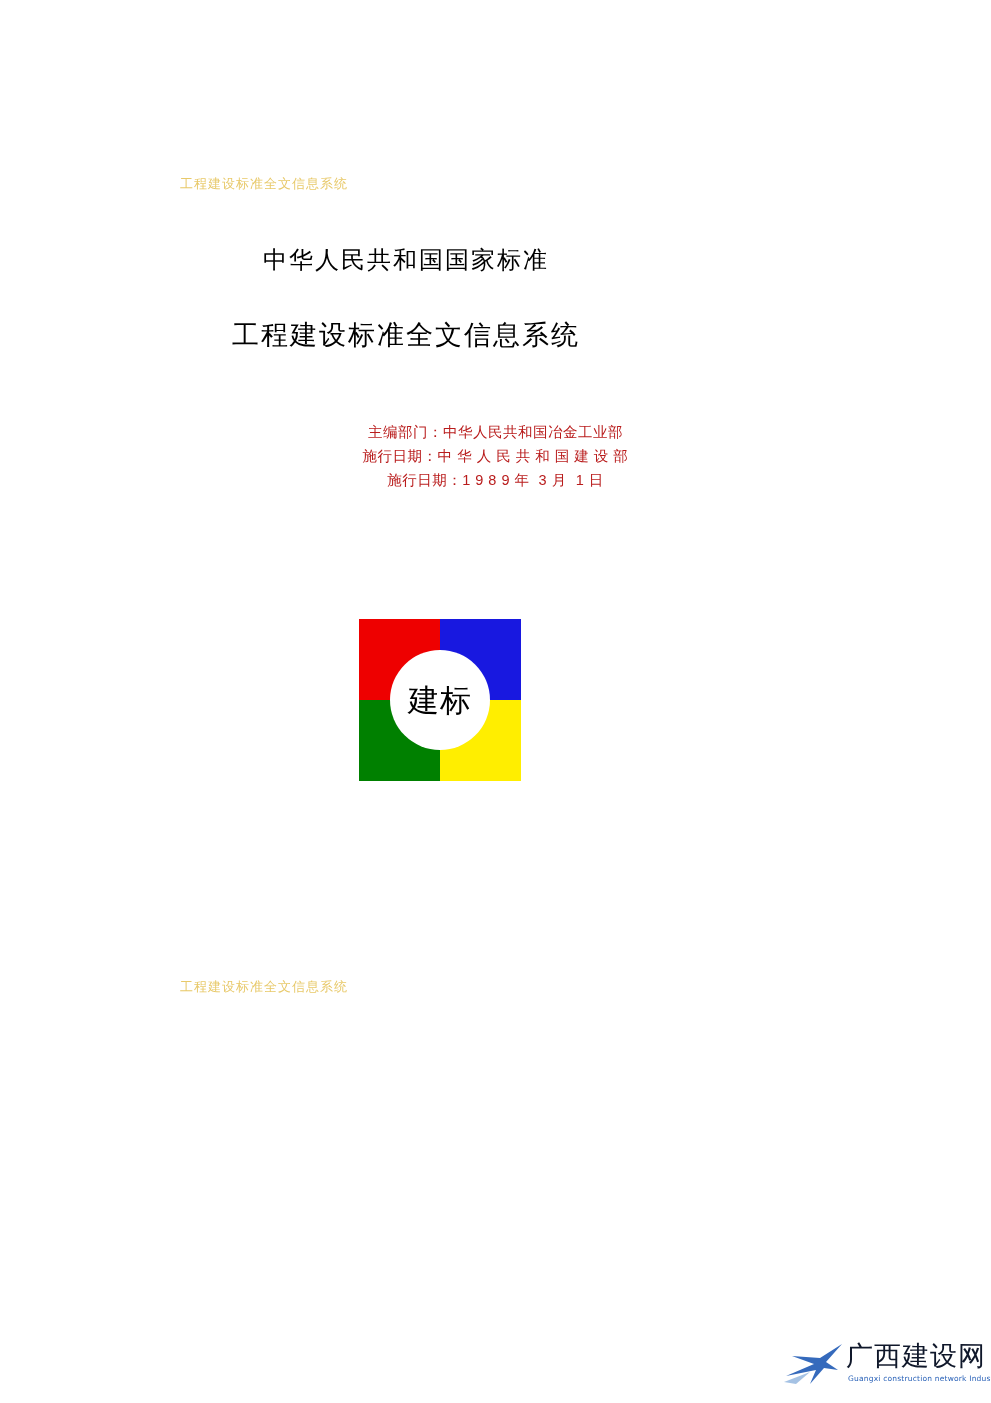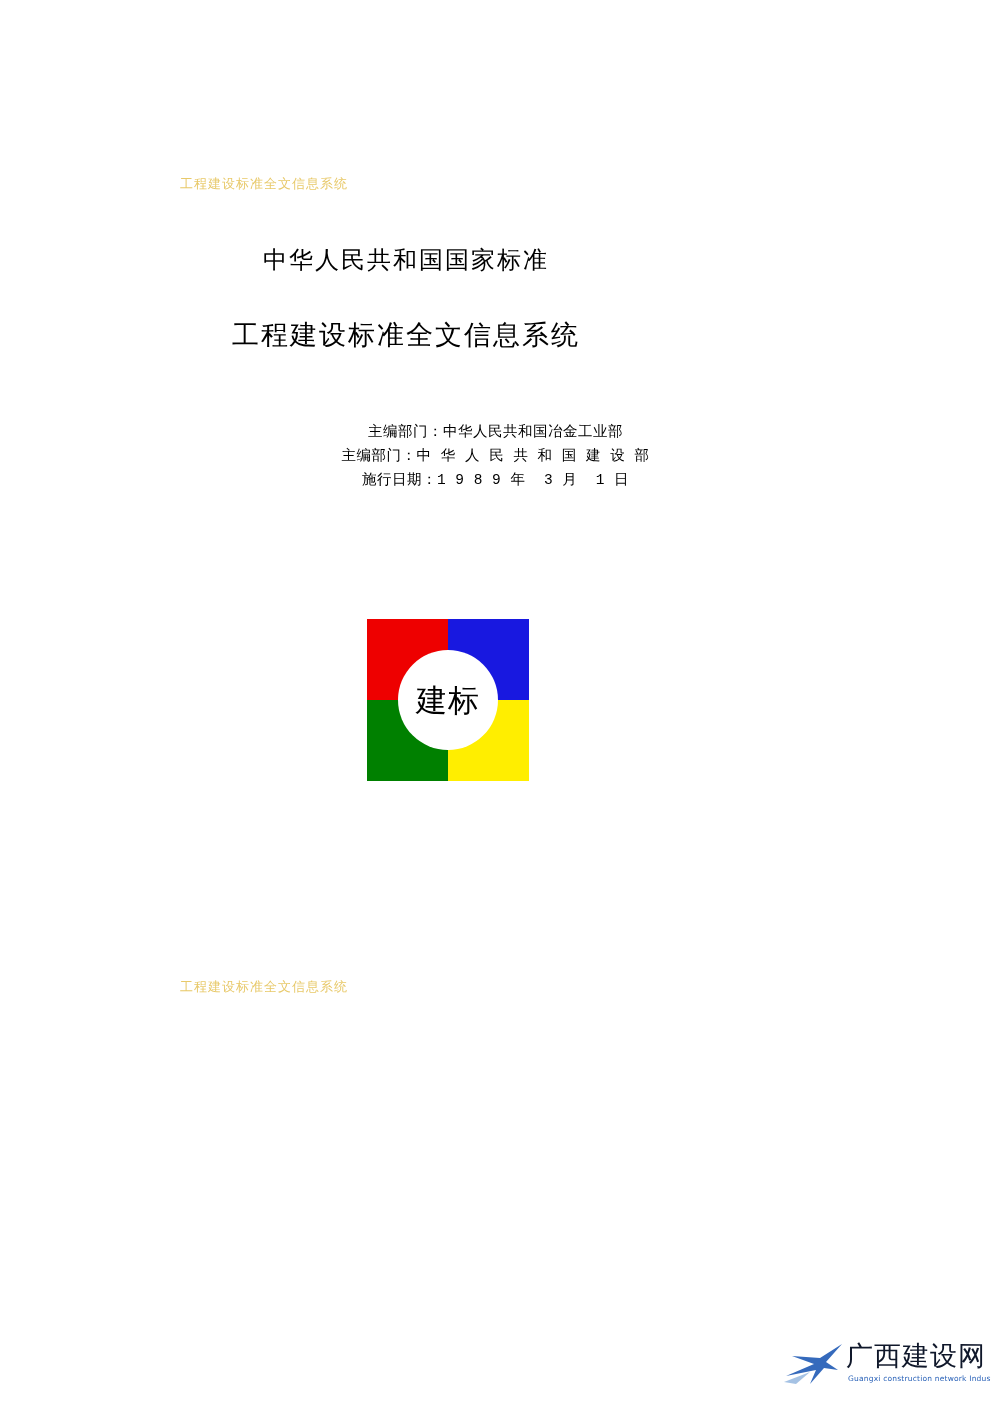--- a/index.html
+++ b/index.html
@@ -72,31 +72,31 @@
   }
 
   .meta-block {
     position: absolute;
     left: 0;
     top: 420px;
     width: 991px;
     text-align: center;
   }
   .meta-line {
-    font-family: Liberation Mono, monospace;
+    font-family: Liberation Sans, sans-serif;
     font-size: 14.5px;
-    color: #000000;
+    color: #b91c1c;
     line-height: 24px;
     letter-spacing: 0.5px;
     white-space: pre;
   }
 
   .emblem {
     position: absolute;
-    left: 367px;
+    left: 359px;
     top: 619px;
     width: 162px;
     height: 162px;
   }
   .emblem-quad {
     position: absolute;
     width: 81px;
     height: 81px;
   }
   .q-tl { left: 0;    top: 0;    }
@@ -166,21 +166,21 @@
 
   <div class="watermark-top">工程建设标准全文信息系统</div>
 
   <div class="title-block">
     <div class="doc-title-1">中华人民共和国国家标准</div>
     <div class="doc-title-2">工程建设标准全文信息系统</div>
   </div>
 
   <div class="meta-block">
     <div class="meta-line">主编部门：中华人民共和国冶金工业部</div>
-    <div class="meta-line">主编部门：中 华 人 民 共 和 国 建 设 部</div>
+    <div class="meta-line">施行日期：中 华 人 民 共 和 国 建 设 部</div>
     <div class="meta-line">施行日期：1 9 8 9 年  3 月  1 日</div>
   </div>
 
   <div class="emblem">
     <div class="emblem-quad q-tl" style="background:#ee0000"></div>
     <div class="emblem-quad q-tr" style="background:#1818e0"></div>
     <div class="emblem-quad q-bl" style="background:#008000"></div>
     <div class="emblem-quad q-br" style="background:#ffee00"></div>
     <div class="emblem-circle">
       <span class="emblem-text">建标</span>

